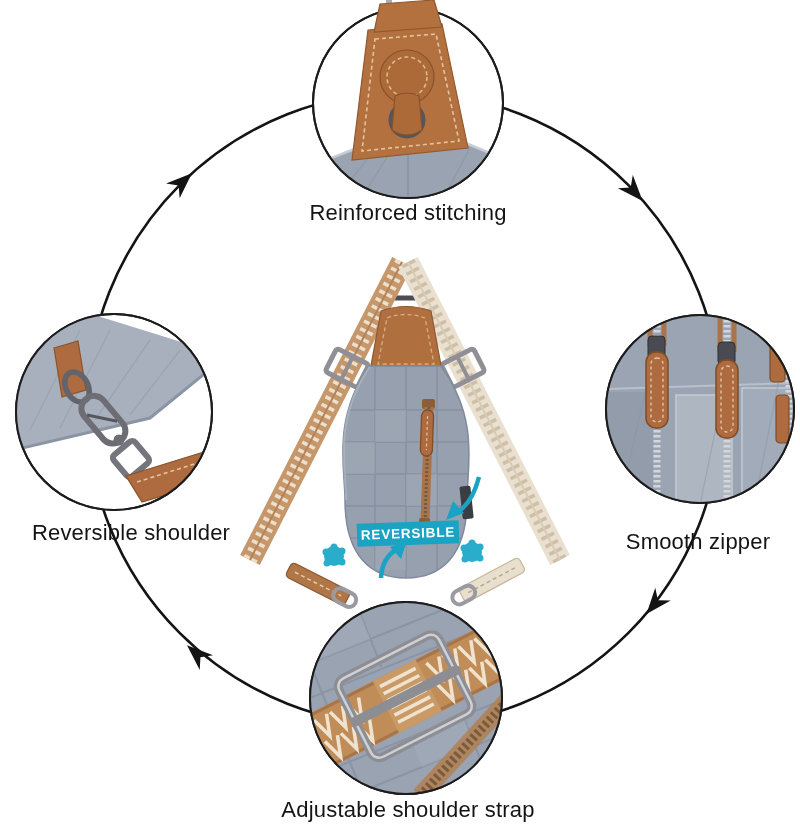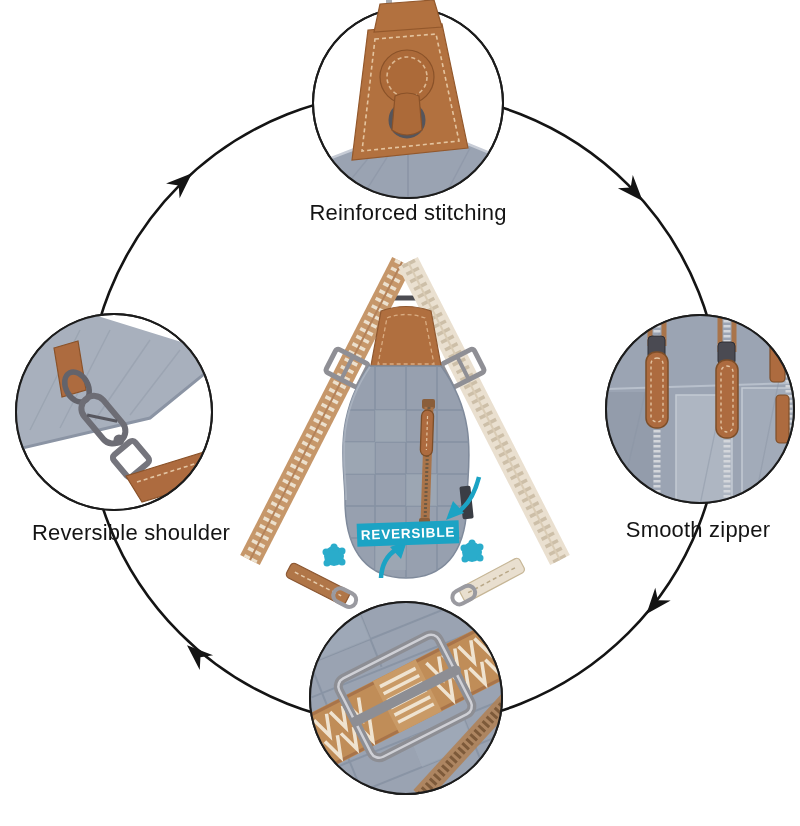--- a/index.html
+++ b/index.html
@@ -283,18 +283,19 @@
       <path d="M 446,520 L 464,513 L 453,501 Z" fill="#1ba3c4"></path>
     </g>
     <g>
       <path d="M 381,578 Q 382,558 397,549" fill="none" stroke="#1ba3c4" stroke-width="4.5"></path>
       <path d="M 407,541 L 390,547 L 401,559 Z" fill="#1ba3c4"></path>
     </g>
   </g>
 </svg>
 
 <div class="feature-label" style="left:408px;top:200px;text-align:right;">Reinforced stitching</div>
-<div class="feature-label" style="left:698px;top:517px;">Smooth zipper</div>
+<div class="feature-label" style="left:698px;top:529px;">Smooth zipper</div>
 <div class="feature-label" style="left:131px;top:520px;">Reversible shoulder</div>
+<div class="feature-label" style="left:408px;top:797px;">Adjustable shoulder strap</div>
 
 <div class="badge">REVERSIBLE</div>
 
 </div>
 
 </body></html>

